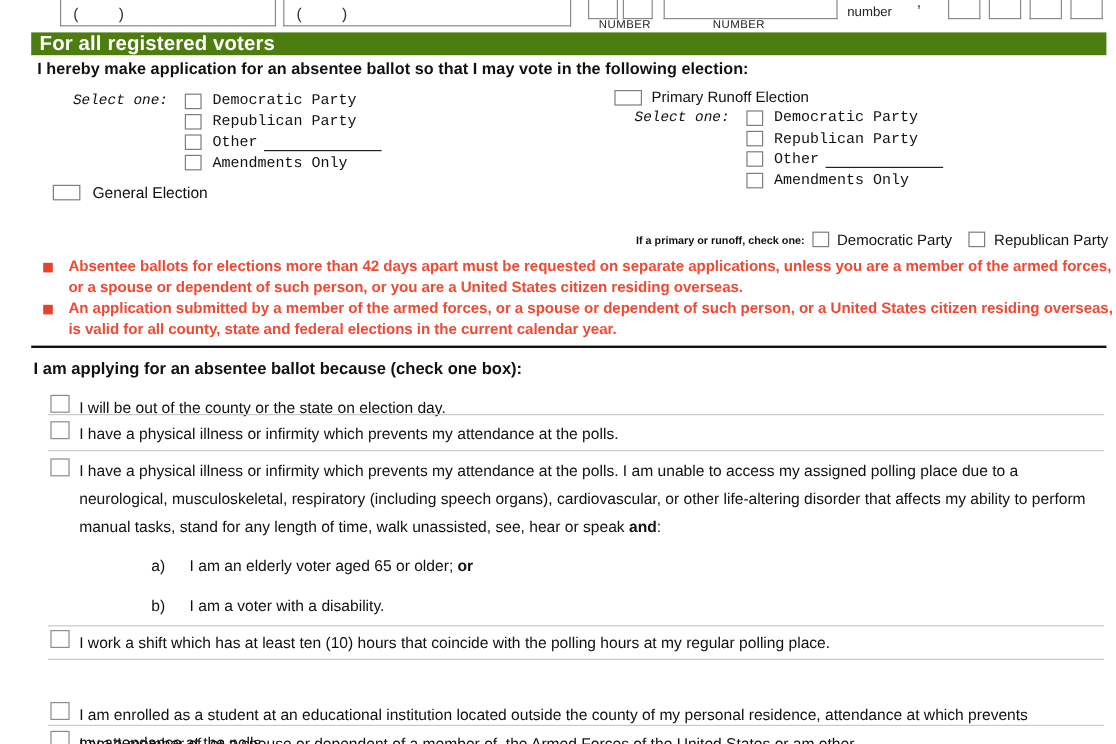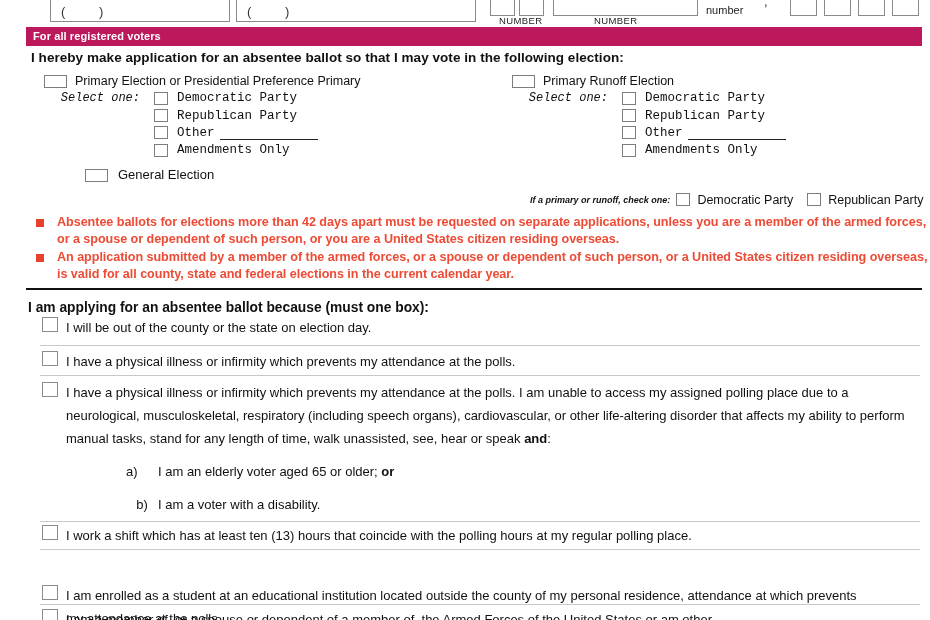--- a/index.html
+++ b/index.html
@@ -69,23 +69,23 @@
     top: -6px;
   }
 
   
   .black-bar {
     position: absolute;
     left: 26px;
     right: 8px;
     top: 27px;
     height: 19px;
-    background: #be185d;
+    background: #4d7c0f;
     color: #fff;
-    font-size: 11px;
+    font-size: 17px;
     font-weight: bold;
     line-height: 19px;
     padding-left: 7px;
     box-sizing: border-box;
     letter-spacing: .1px;
   }
 
   .lead-line {
     position: absolute;
     left: 31px;
@@ -163,21 +163,20 @@
     width: 98px;
     border-bottom: 1.4px solid #222;
     height: 11px;
     vertical-align: bottom;
     margin-left: 5px;
   }
 
   .general-row {
     white-space: nowrap;
     margin-top: 10px;
-    margin-left: 41px;
   }
   .general-row .cb { margin-right: 10px; }
   .general-row .glabel { vertical-align: middle; font-size: 13px; }
 
   .ul-long {
     display: inline-block;
     width: 222px;
     border-bottom: 1.6px solid #222;
     height: 11px;
     vertical-align: bottom;
@@ -186,21 +185,20 @@
 
   .runoff-note {
     position: absolute;
     left: 530px;
     top: 192px;
     font-size: 12.5px;
     white-space: nowrap;
   }
   .runoff-note .note-lbl {
     font-size: 9px;
-    font-style: italic;
     font-weight: bold;
     vertical-align: middle;
     margin-right: 6px;
   }
   .runoff-note .cb-sm { margin-right: 7px; }
   .runoff-note .plabel { vertical-align: middle; margin-right: 14px; }
 
   
   .warn-wrap {
     position: absolute;
@@ -303,23 +301,20 @@
   <div class="mini-box" style="left:858px; width:27px;"></div>
   <div class="mini-box" style="left:892px; width:27px;"></div>
 </div>
 
 <div class="black-bar">For all registered voters</div>
 
 <div class="lead-line">I hereby make application for an absentee ballot so that I may vote in the following election:</div>
 
 <div class="elect-col col-left">
 
-  <div class="elect-head">
-    <span class="cb"></span><span>Primary Election or Presidential Preference Primary</span>
-  </div>
 
   <div class="party-row">
     <span class="select-one">Select one:</span><span class="cb-sm"></span><span class="plabel">Democratic Party</span>
   </div>
 
   <div class="party-row indent-party">
     <span class="cb-sm"></span><span class="plabel">Republican Party</span>
   </div>
 
   <div class="party-row indent-party">
@@ -369,52 +364,52 @@
     <span class="warn-text">Absentee ballots for elections more than 42 days apart must be requested on separate applications, unless you are a member of the armed forces, or a spouse or dependent of such person, or you are a United States citizen residing overseas.</span>
   </div>
   <div class="warn-item">
     <span class="warn-bullet"></span>
     <span class="warn-text">An application submitted by a member of the armed forces, or a spouse or dependent of such person, or a United States citizen residing overseas, is valid for all county, state and federal elections in the current calendar year.</span>
   </div>
 </div>
 
 <div class="rule-thick" style="top:288px;"></div>
 
-<div class="reason-head">I am applying for an absentee ballot because (must one box):</div>
-
-<div class="reason" style="top:316px;text-align:right;">
+<div class="reason-head">I am applying for an absentee ballot because (check one box):</div>
+
+<div class="reason" style="top:328px;text-align:right;">
   <span class="cb-reason"></span>
   <span class="rtext">I will be out of the county or the state on election day.</span>
 </div>
 <div class="rule-thin" style="top:345px;"></div>
 
 <div class="reason" style="top:350px;">
   <span class="cb-reason"></span>
   <span class="rtext">I have a physical illness or infirmity which prevents my attendance at the polls.</span>
 </div>
 <div class="rule-thin" style="top:375px;"></div>
 
 <div class="reason" style="top:381px; right:24px;">
   <span class="cb-reason"></span>
   <span class="rtext"><span>I have a physical illness or infirmity which prevents my attendance at the polls. I am unable to access my assigned polling place due to a neurological, musculoskeletal, respiratory (including speech organs), cardiovascular, or other life-altering disorder that affects my ability to perform manual tasks, stand for any length of time, walk unassisted, see, hear or speak </span><b>and</b><span>:</span></span>
 </div>
 
 <div class="sub-item" style="top:464px;">
   <span class="ltr">a)</span><span>I am an elderly voter aged 65 or older; </span><b>or</b>
 </div>
 
-<div class="sub-item" style="top:497px;text-align:center;">
+<div class="sub-item" style="top:497px;">
   <span class="ltr">b)</span><span>I am a voter with a disability.</span>
 </div>
 
 <div class="rule-thin" style="top:521px;"></div>
 
 <div class="reason" style="top:524px;">
   <span class="cb-reason"></span>
-  <span class="rtext">I work a shift which has at least ten (13) hours that coincide with the polling hours at my regular polling place.</span>
+  <span class="rtext">I work a shift which has at least ten (10) hours that coincide with the polling hours at my regular polling place.</span>
 </div>
 <div class="rule-thin" style="top:549px;"></div>
 
 <div class="reason" style="top:584px; right:60px;">
   <span class="cb-reason"></span>
   <span class="rtext">I am enrolled as a student at an educational institution located outside the county of my personal residence, attendance at which prevents my attendance at the polls.</span>
 </div>
 <div class="rule-thin" style="top:604px;"></div>
 
 <div class="reason" style="top:608px;">

